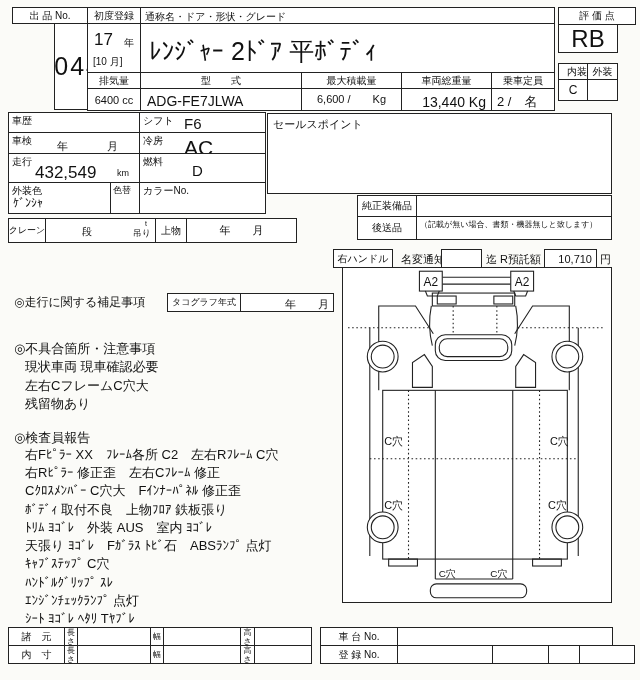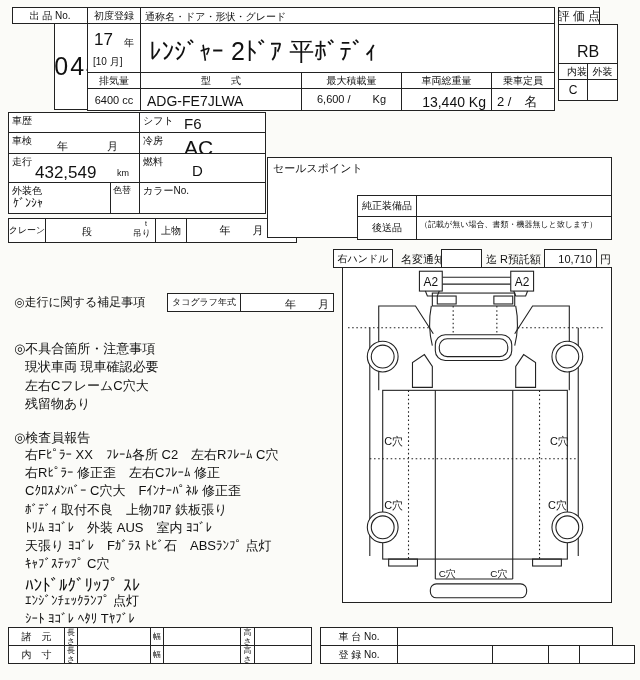--- a/index.html
+++ b/index.html
@@ -71,24 +71,24 @@
     <span class="val" style="right:5px;top:5px;font-size:14px;">13,440 Kg</span>
   </div>
 
 <div class="c cc" style="left:491px;top:72px;width:64px;height:17px;font-size:10px;">
     <span class="tx">乗車定員</span>
   </div>
 <div class="c" style="left:491px;top:88px;width:64px;height:23px;">
     <span class="val" style="left:5px;top:4px;font-size:13px;">2 /　名</span>
   </div>
 
-<div class="c cc" style="left:558px;top:7px;width:42px;height:18px;font-size:12px;">
+<div class="c cc" style="left:558px;top:7px;width:78px;height:18px;font-size:10px;">
     <span class="tx">評 価 点</span>
   </div>
-<div class="c cc" style="left:558px;top:24px;width:60px;height:56px;font-size:16px;">
+<div class="c cc" style="left:558px;top:24px;width:60px;height:29px;font-size:24px;">
     <span class="tx">RB</span>
   </div>
 <div class="c cc" style="left:558px;top:63px;width:30px;height:17px;font-size:10px;justify-content:flex-end;">
     <span class="tx">内装</span>
   </div>
 <div class="c cc" style="left:587px;top:63px;width:31px;height:17px;font-size:10px;">
     <span class="tx">外装</span>
   </div>
 <div class="c cc" style="left:558px;top:79px;width:30px;height:22px;font-size:12px;">
     <span class="tx">C</span>
@@ -143,21 +143,21 @@
   <span class="val" style="right:8px;top:1px;font-size:7px;">t</span>
   <span class="val" style="right:4px;bottom:2px;font-size:9px;">吊り</span>
 </div>
 <div class="c cc" style="left:155px;top:218px;width:32px;height:25px;font-size:10px;">
     <span class="tx">上物</span>
   </div>
 <div class="c cc" style="left:186px;top:218px;width:111px;height:25px;font-size:11px;">
     <span class="tx">年　　月</span>
   </div>
 
-<div class="c" style="left:267px;top:113px;width:345px;height:81px;margin-top:44px;">
+<div class="c" style="left:267px;top:113px;width:345px;height:81px;">
     <span class="val" style="left:5px;top:3px;font-size:11px;">セールスポイント</span>
   </div>
 <div class="c cc" style="left:357px;top:195px;width:60px;height:22px;font-size:10px;">
     <span class="tx">純正装備品</span>
   </div>
 <div class="c" style="left:416px;top:195px;width:196px;height:22px;"></div>
 <div class="c cc" style="left:357px;top:216px;width:60px;height:24px;font-size:10px;">
     <span class="tx">後送品</span>
   </div>
 <div class="c" style="left:416px;top:216px;width:196px;height:24px;">
@@ -190,21 +190,21 @@
 <span class="t" style="left:25px;top:397px;font-size:13px;">残留物あり</span>
 
 <span class="t" style="left:14px;top:431px;font-size:13px;">◎検査員報告</span>
 <span class="t" style="left:25px;top:448px;font-size:13px;">右Fﾋﾟﾗｰ XX　ﾌﾚｰﾑ各所 C2　左右Rﾌﾚｰﾑ C穴</span>
 <span class="t" style="left:25px;top:466px;font-size:13px;">右Rﾋﾟﾗｰ 修正歪　左右Cﾌﾚｰﾑ 修正</span>
 <span class="t" style="left:25px;top:484px;font-size:13px;">Cｸﾛｽﾒﾝﾊﾞｰ C穴大　Fｲﾝﾅｰﾊﾟﾈﾙ 修正歪</span>
 <span class="t" style="left:25px;top:503px;font-size:13px;">ﾎﾞﾃﾞｨ 取付不良　上物ﾌﾛｱ 鉄板張り</span>
 <span class="t" style="left:25px;top:521px;font-size:13px;">ﾄﾘﾑ ﾖｺﾞﾚ　外装 AUS　室内 ﾖｺﾞﾚ</span>
 <span class="t" style="left:25px;top:539px;font-size:13px;">天張り ﾖｺﾞﾚ　Fｶﾞﾗｽ ﾄﾋﾞ石　ABSﾗﾝﾌﾟ 点灯</span>
 <span class="t" style="left:25px;top:557px;font-size:13px;">ｷｬﾌﾞｽﾃｯﾌﾟ C穴</span>
-<span class="t" style="left:25px;top:576px;font-size:17px;">ﾊﾝﾄﾞﾙｸﾞﾘｯﾌﾟ ｽﾚ</span>
+<span class="t" style="left:25px;top:576px;font-size:13px;">ﾊﾝﾄﾞﾙｸﾞﾘｯﾌﾟ ｽﾚ</span>
 <span class="t" style="left:25px;top:594px;font-size:13px;">ｴﾝｼﾞﾝﾁｪｯｸﾗﾝﾌﾟ 点灯</span>
 <span class="t" style="left:25px;top:612px;font-size:13px;">ｼｰﾄ ﾖｺﾞﾚ ﾍﾀﾘ Tﾔﾌﾞﾚ</span>
 
 <div class="c" style="left:342px;top:267px;width:270px;height:336px;">
 <svg viewBox="0 0 270 336" width="268" height="334">
   <g stroke="#222" fill="none" stroke-width="1.1">
 
     <line x1="100" y1="9" x2="169" y2="9"></line>
     <line x1="100" y1="16" x2="169" y2="16"></line>
     <rect x="77" y="3" width="23" height="20" fill="#fff"></rect>

